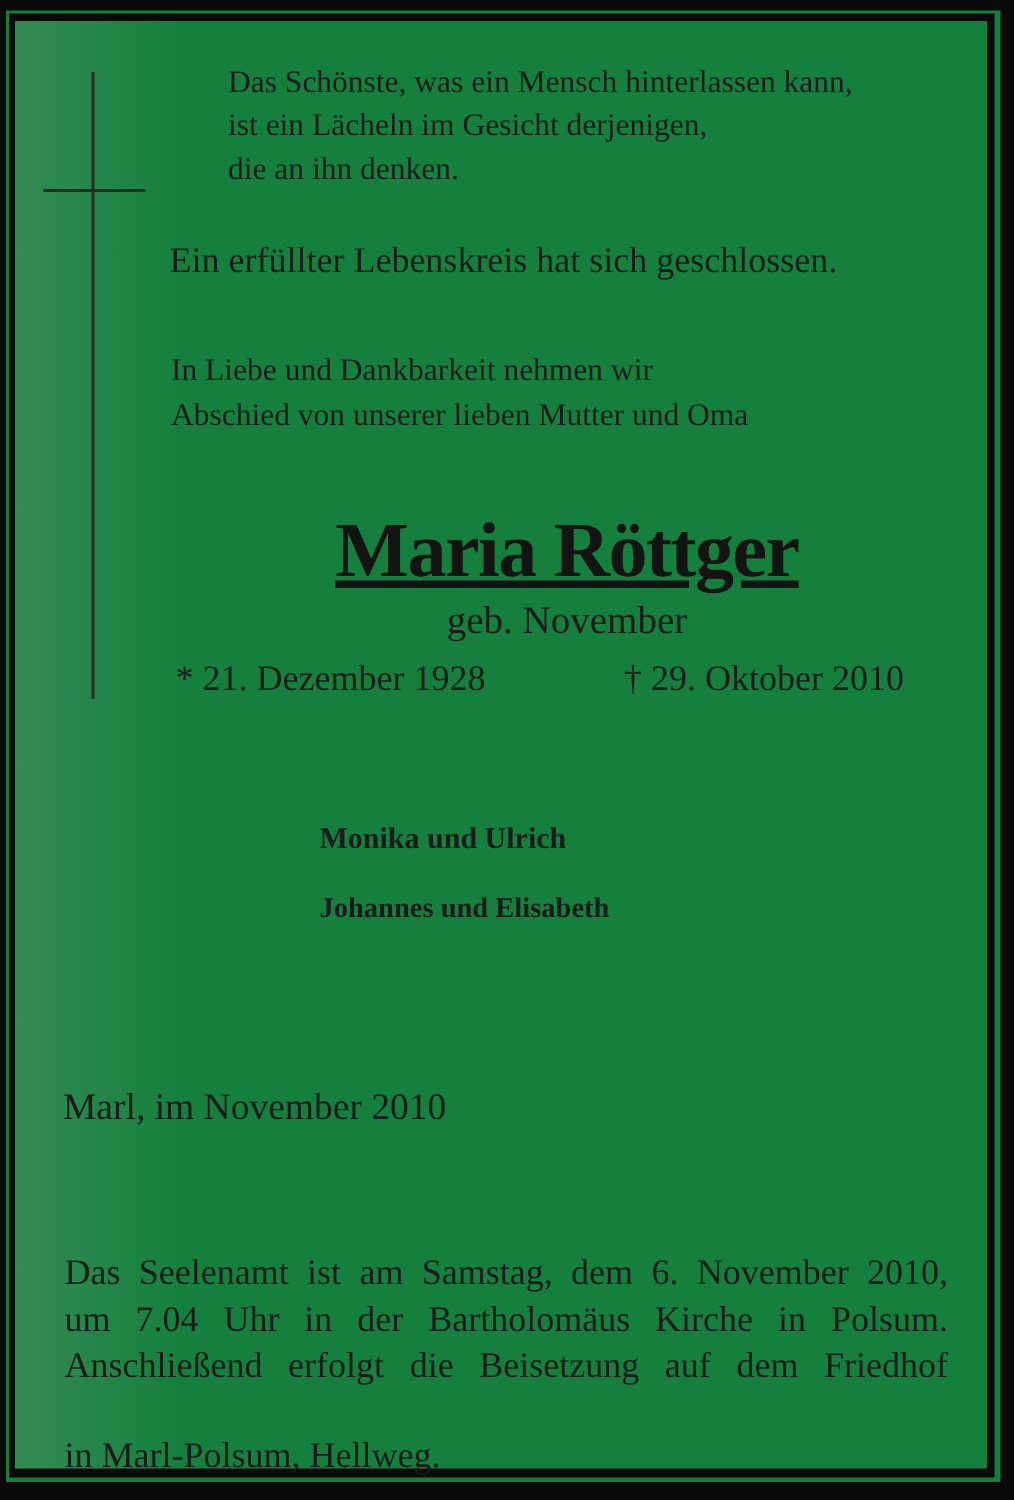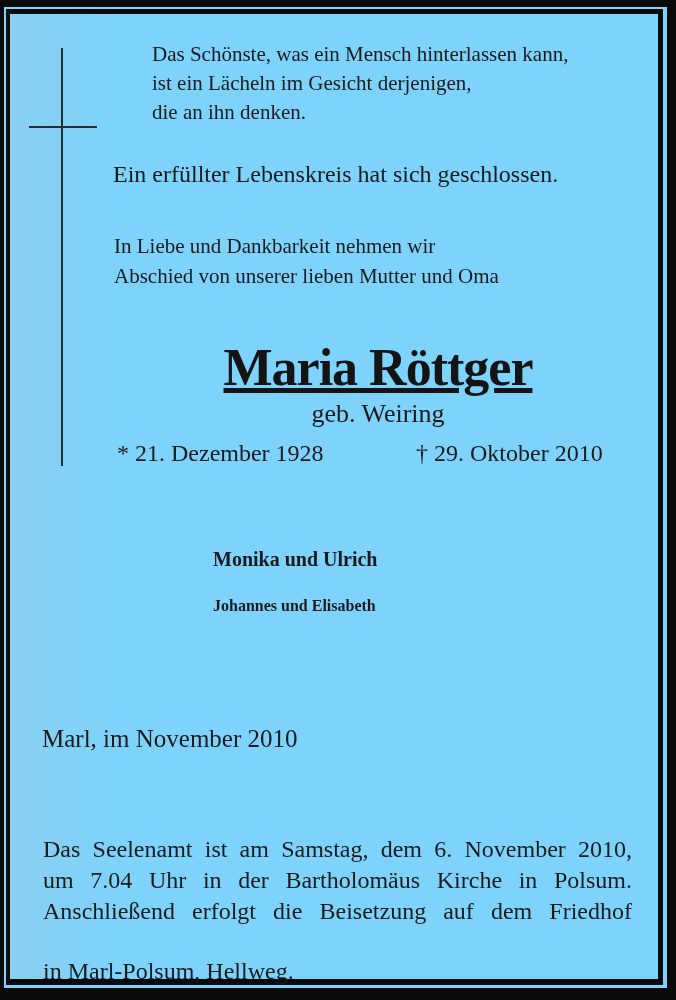--- a/index.html
+++ b/index.html
@@ -4,21 +4,21 @@
 <style>
   html, body {
     margin: 0;
     padding: 0;
     background: #ffffff;
   }
   .page {
     position: relative;
     width: 676px;
     height: 1000px;
-    background: #7dd3fc;
+    background: #15803d;
     overflow: hidden;
     font-family: "Liberation Serif", "DejaVu Serif", serif;
     color: #1b1b1b;
   }
   
   .frame-outer {
     position: absolute;
     inset: 0;
     border-style: solid;
     border-color: #0a0a0a;
@@ -96,21 +96,21 @@
   .mourners-1 {
     position: absolute;
     left: 213px; top: 544px;
     font-size: 20px; line-height: 30px;
     font-weight: bold;
     white-space: nowrap;
   }
   .mourners-2 {
     position: absolute;
     left: 213px; top: 591px;
-    font-size: 16px; line-height: 30px;
+    font-size: 19px; line-height: 30px;
     font-weight: bold;
     white-space: nowrap;
   }
   .placedate {
     position: absolute;
     left: 42px; top: 723px;
     font-size: 25px; line-height: 31px;
     white-space: nowrap;
   }
   .service {
@@ -152,21 +152,21 @@
 
   <div class="intro">
     <div>In Liebe und Dankbarkeit nehmen wir</div>
     <div>Abschied von unserer lieben Mutter und Oma</div>
   </div>
 
   <div class="nameblock">
     <div class="name">Maria Röttger</div>
   </div>
 
-  <div class="maiden">geb. Weiring</div>
+  <div class="maiden">geb. November</div>
 
   <div class="dates">
     <span class="birth">* 21. Dezember 1928</span>
     <span class="death">† 29. Oktober 2010</span>
   </div>
 
   <div class="mourners-1">Monika und Ulrich</div>
 
   <div class="mourners-2">
     <div>Johannes und Elisabeth</div>

